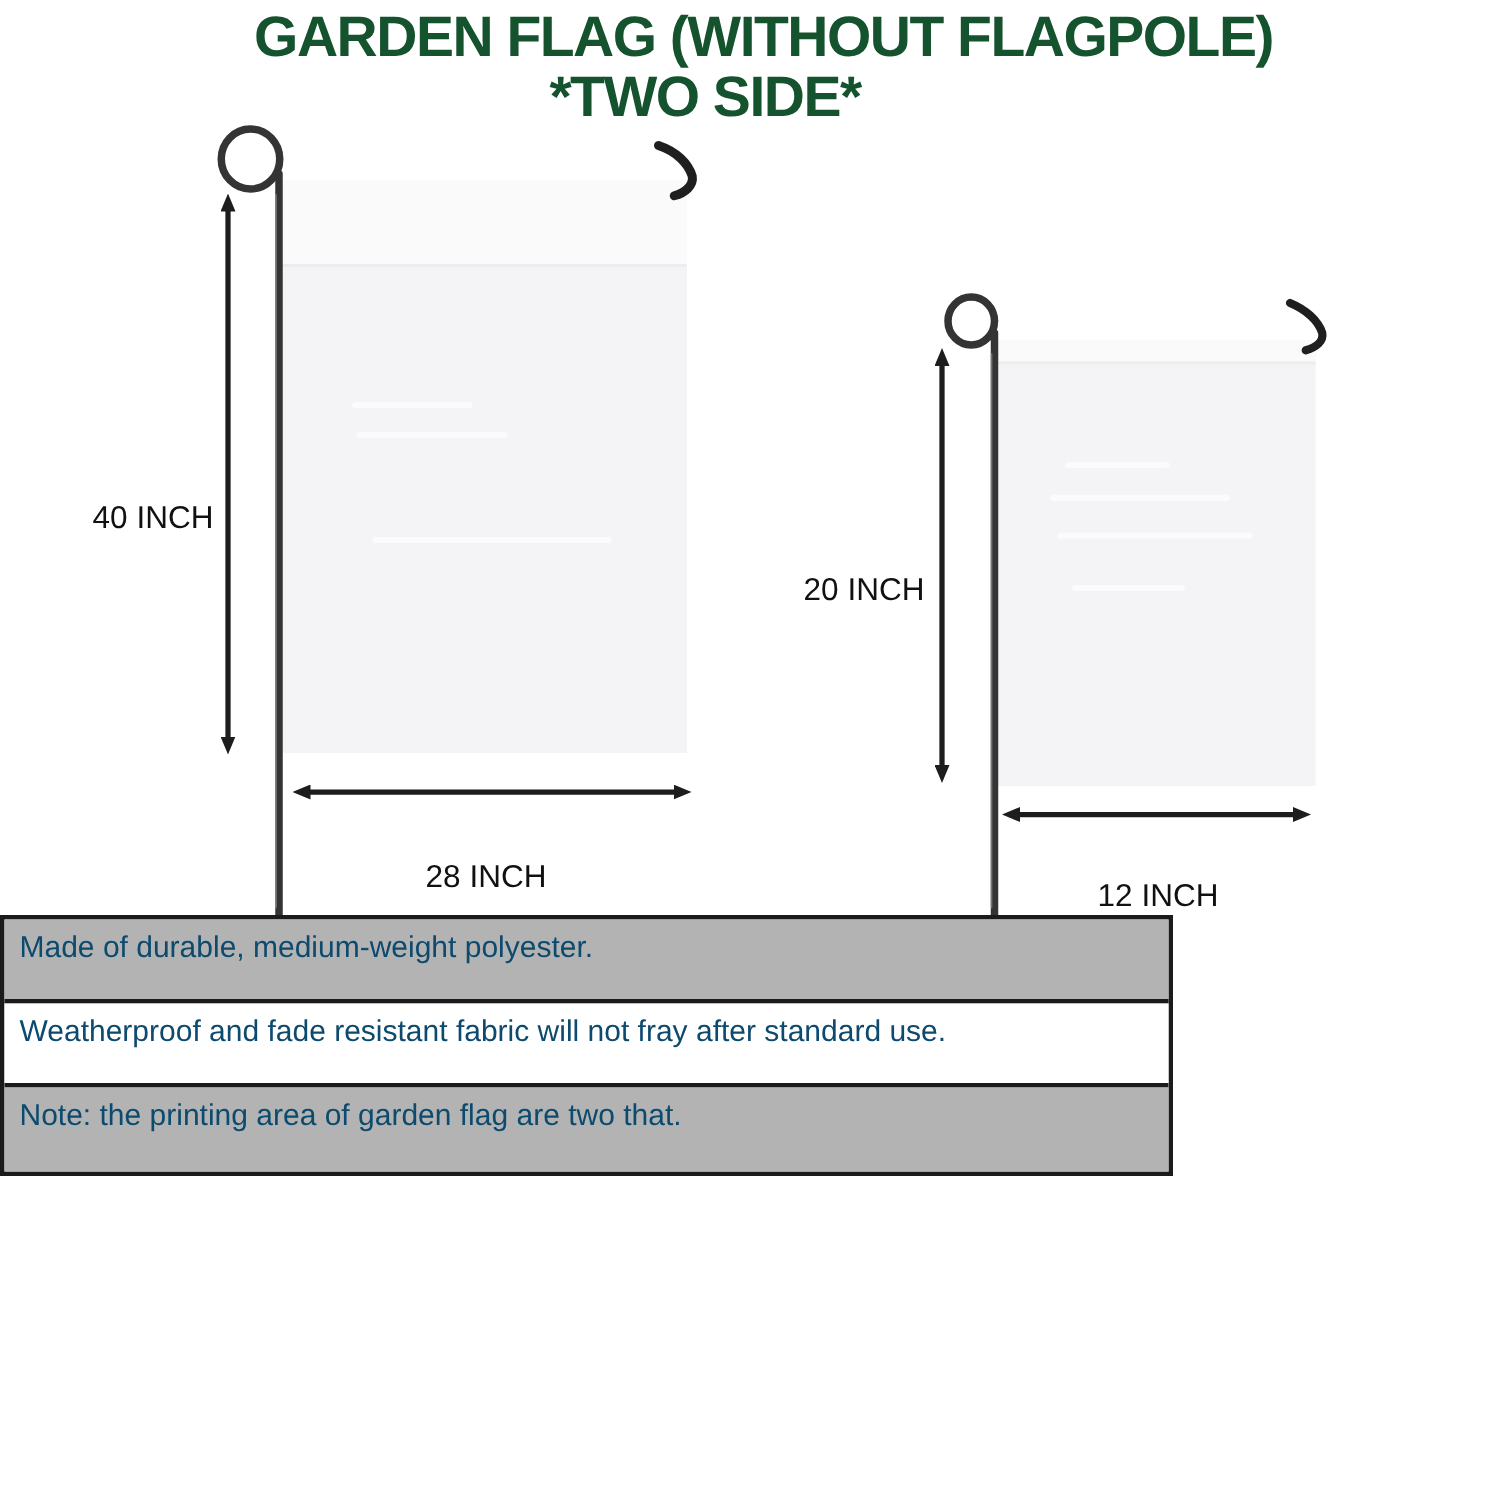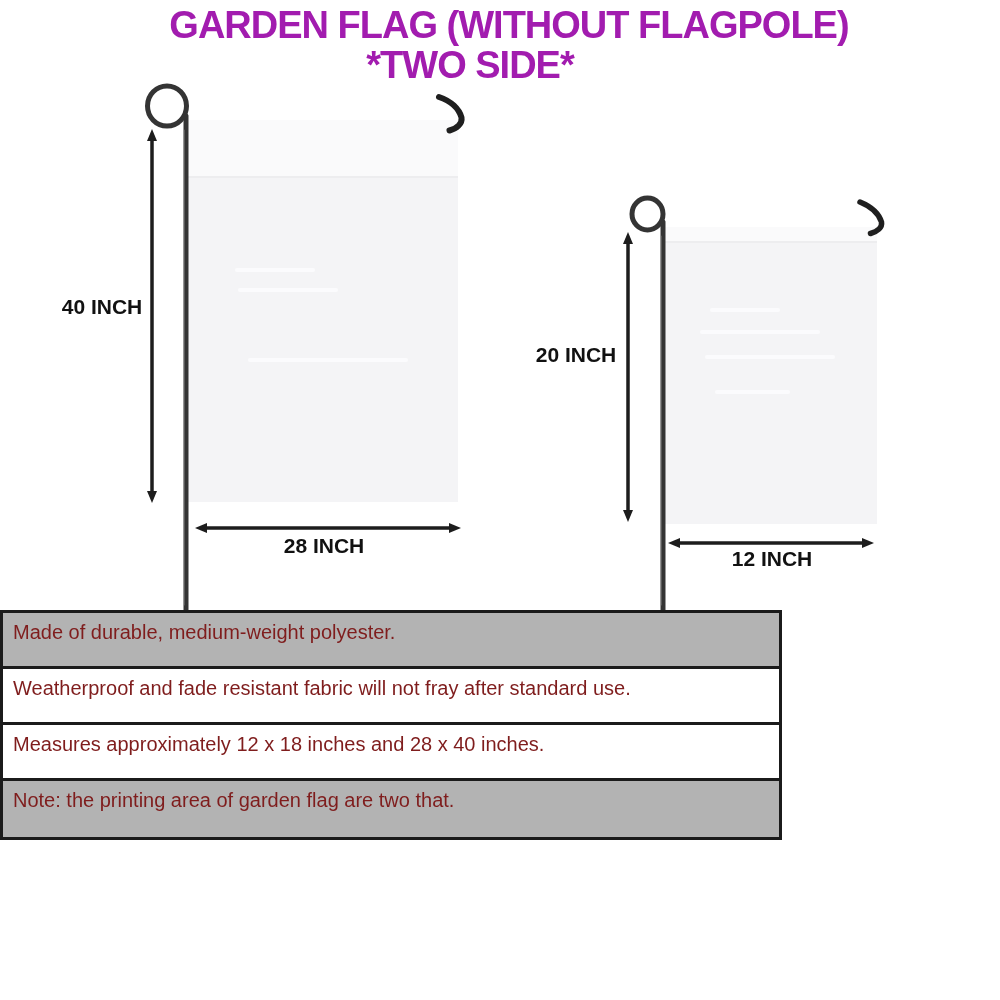--- a/index.html
+++ b/index.html
@@ -3,46 +3,46 @@
 <meta charset="utf-8">
 <style>
   html,body{margin:0;padding:0;background:#ffffff;}
   .canvas{
     position:relative;width:1000px;height:1000px;background:#ffffff;overflow:hidden;
     font-family:"Liberation Sans", sans-serif;
   }
   .title{
     position:absolute;margin:0;transform:translateX(-50%);
     font-size:38px;line-height:40px;font-weight:800;letter-spacing:-1px;
-    color:#a21caf;white-space:nowrap;
+    color:#14532d;white-space:nowrap;
   }
   .title.line1{left:509px;top:5px;}
   .title.line2{left:470px;top:45px;}
   .diagram{position:absolute;left:0;top:0;width:1000px;height:1000px;}
   .flag{fill:var(--flag-fill,#f4f4f6);}
   .sleeve{fill:#fafafb;}
   .seam{fill:#ededef;}
   .crease{fill:#fbfbfd;}
   .pole{stroke:var(--pole,#343434);stroke-width:5;stroke-linecap:round;fill:none;}
   .pole-hl{stroke:#8f8f8f;stroke-width:1.2;stroke-linecap:round;fill:none;opacity:.7;}
   .loop{fill:none;stroke:var(--pole,#343434);stroke-width:5;}
   .hook{fill:none;stroke:#1f1f1f;stroke-linecap:round;}
   .dim{stroke:var(--arrow,#1d1d1d);stroke-width:3.5;}
   .dim-label{
     position:absolute;transform:translate(-50%,-50%);
-    font-size:21px;font-weight:700;color:#111111;white-space:nowrap;letter-spacing:0;
+    font-size:21px;font-weight:400;color:#111111;white-space:nowrap;letter-spacing:0;margin-top:39px;
   }
   .features{
     position:absolute;left:0;top:610px;width:782px;box-sizing:border-box;
     border:3px solid var(--row-border,#1b1b1b);background:#ffffff;
   }
   .feature-row{
     box-sizing:border-box;height:56px;padding:6px 10px 0 10px;
     border-bottom:3px solid var(--row-border,#1b1b1b);
-    font-size:20px;line-height:26px;color:#7f1d1d;
+    font-size:20px;line-height:26px;color:#0c4a6e;
     white-space:nowrap;overflow:hidden;background:#ffffff;
   }
   .feature-row:last-child{border-bottom:none;}
   .feature-row.shaded{background:var(--bar-gray,#b3b3b3);}
 </style>
 </head>
 <body>
 
 <div class="canvas">
 
@@ -89,17 +89,16 @@
   </svg>
 
   <div class="dim-label" style="left:102px;top:307px;">40 INCH</div>
   <div class="dim-label" style="left:324px;top:546px;text-align:center;">28 INCH</div>
   <div class="dim-label" style="left:576px;top:355px;">20 INCH</div>
   <div class="dim-label" style="left:772px;top:559px;text-align:center;">12 INCH</div>
 
   <div class="features">
     <div class="feature-row shaded">Made of durable, medium-weight polyester.</div>
     <div class="feature-row">Weatherproof and fade resistant fabric will not fray after standard use.</div>
-    <div class="feature-row">Measures approximately 12 x 18 inches and 28 x 40 inches.</div>
     <div class="feature-row shaded">Note: the printing area of garden flag are two that.</div>
   </div>
 
 </div>
 
 </body></html>

